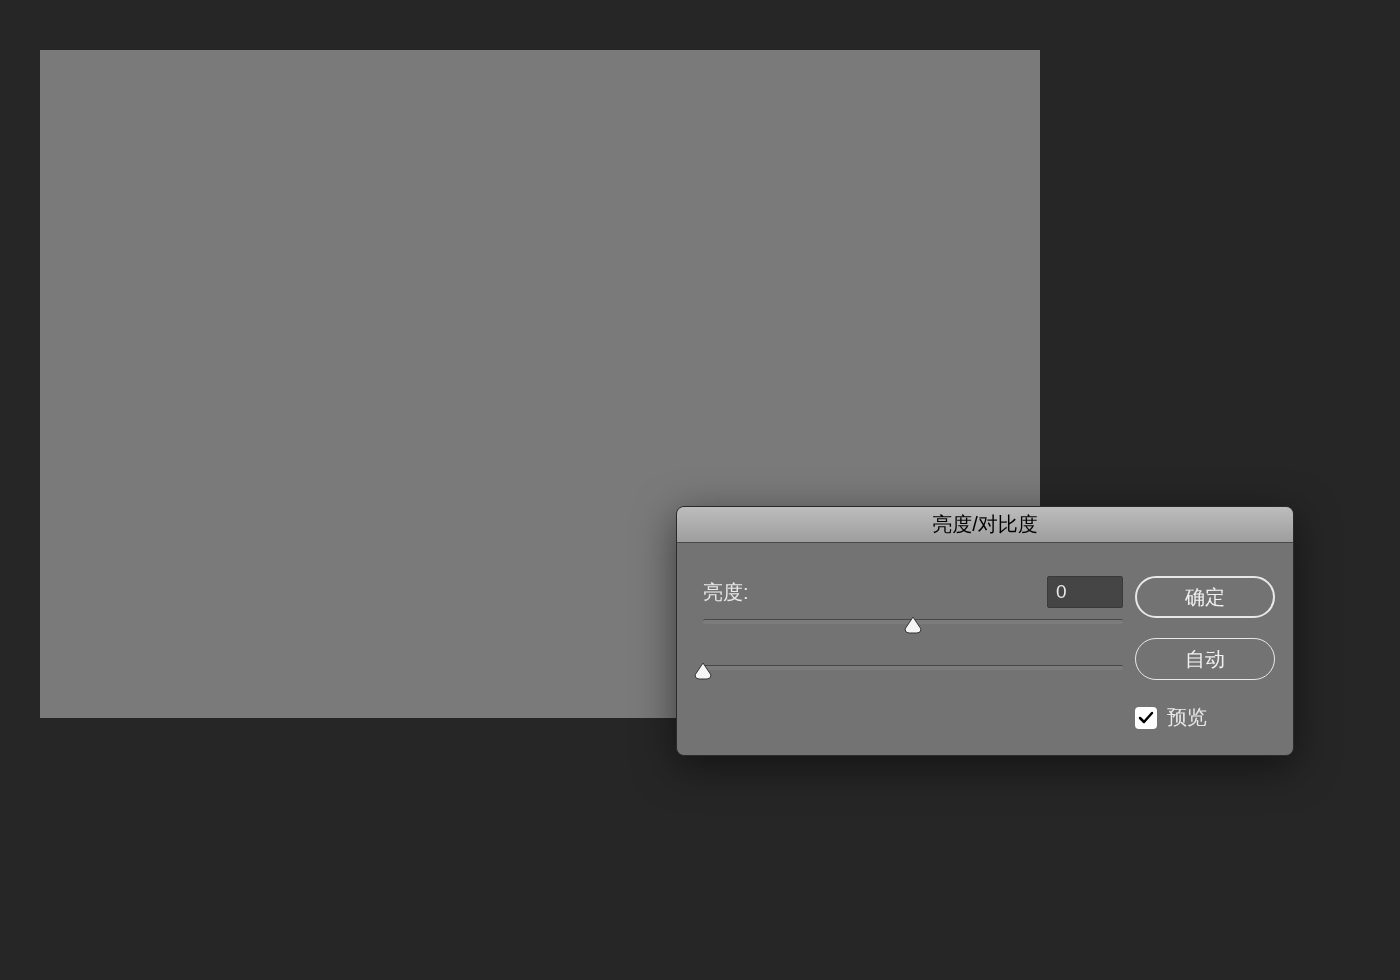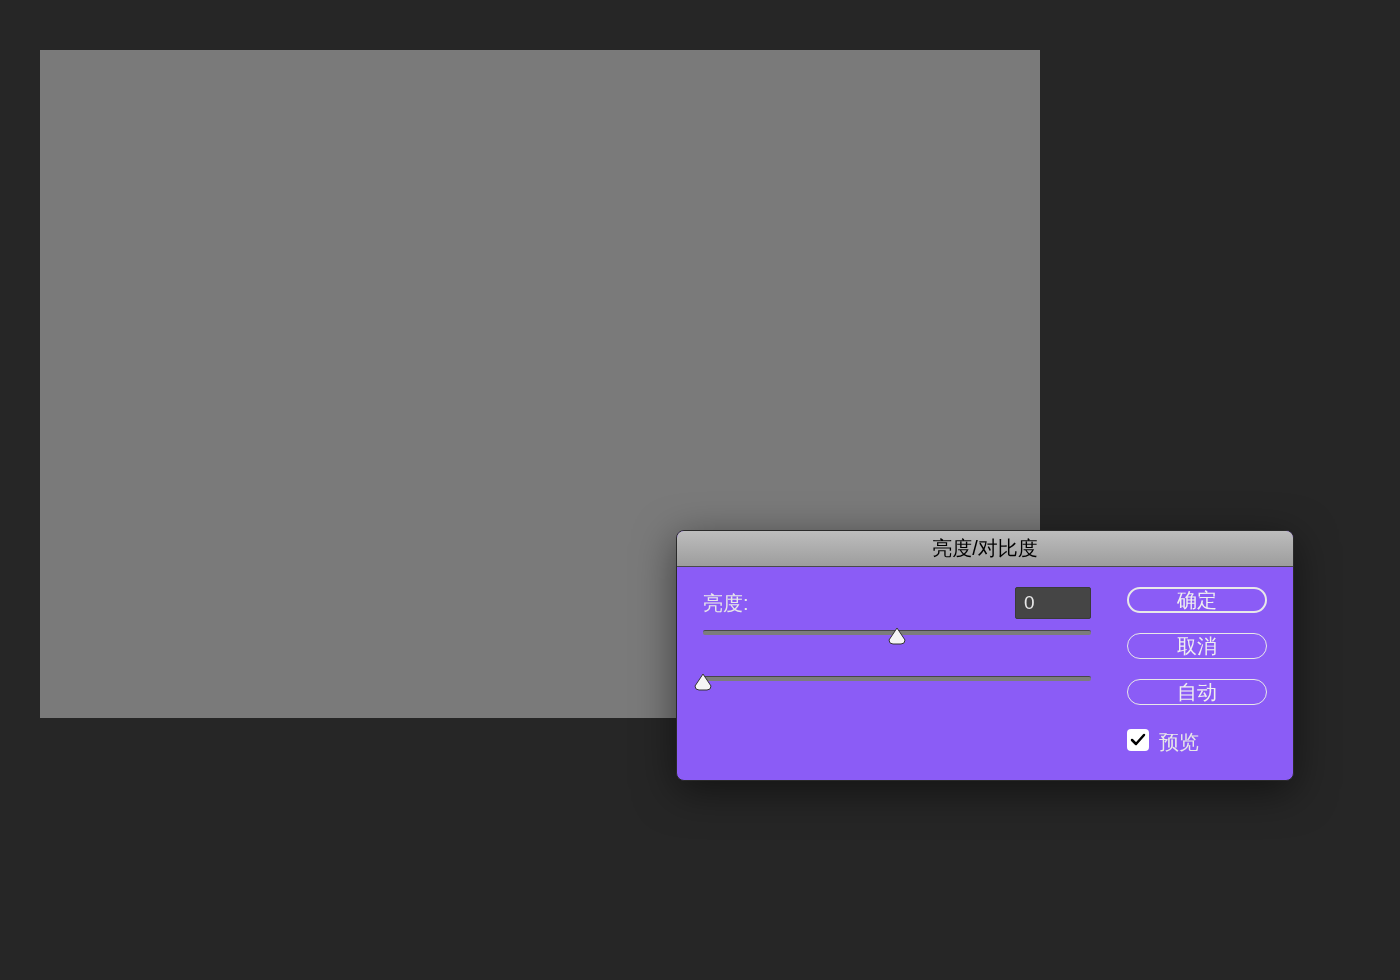--- a/index.html
+++ b/index.html
@@ -15,43 +15,44 @@
     position: absolute;
     left: 40px;
     top: 50px;
     width: 1000px;
     height: 668px;
     background: #7a7a7a;
   }
   .dialog {
     position: absolute;
     left: 676px;
-    top: 530px;
+    top: 506px;
     width: 618px;
-    background: #8b5cf6;
+    background: #737373;
     border-radius: 8px;
     border: 1px solid #2a2a2a;
     box-shadow: 0 10px 40px rgba(0,0,0,0.5);
     overflow: hidden;
   }
   .dialog-titlebar {
     height: 36px;
     background: linear-gradient(#bdbdbd, #9d9d9d);
     display: flex;
     align-items: center;
     justify-content: center;
     color: #000;
     font-size: 20px;
     font-weight: 400;
     border-bottom: 1px solid #4a4a4a;
   }
   .dialog-body {
     display: flex;
-    padding: 20px 26px 24px 26px;
-    gap: 36px;
+    padding: 20px 18px 24px 26px;
+    gap: 12px;
+    margin-top: 13px;
   }
   .controls-col {
     flex: 1;
     display: flex;
     flex-direction: column;
     color: #e8e8e8;
     font-size: 20px;
   }
   .slider-group { margin-bottom: 24px; }
   .slider-row {
@@ -111,34 +112,35 @@
     justify-content: center;
   }
   .checkbox svg { width: 16px; height: 16px; }
   .buttons-col {
     width: 140px;
     display: flex;
     flex-direction: column;
     gap: 20px;
   }
   .btn {
-    height: 26px;
+    height: 42px;
     border: 1.5px solid #e8e8e8;
     border-radius: 22px;
     background: transparent;
     color: #f0f0f0;
     font-size: 20px;
     display: flex;
     align-items: center;
     justify-content: center;
     cursor: default;
   }
   .btn-primary { border-width: 2.5px; }
   .preview-row {
     display: flex;
+    align-items: center;
     gap: 10px;
     margin-top: 4px;
     color: #e8e8e8;
     font-size: 20px;
   }
 </style>
 </head>
 <body>
 
 <div class="canvas"></div>
@@ -177,23 +179,20 @@
       </div>
 
 
     </div>
 
     <div class="buttons-col">
       <div class="btn btn-primary">
         <span>确定</span>
       </div>
       <div class="btn">
-        <span>取消</span>
-      </div>
-      <div class="btn">
         <span>自动</span>
       </div>
       <div class="preview-row">
         <div class="checkbox">
           <svg viewBox="0 0 16 16">
               <path d="M2 8 L6 12 L14 3" stroke="#000" stroke-width="2.5" fill="none" stroke-linecap="round" stroke-linejoin="round"></path>
             </svg>
         </div>
         <span>预览</span>
       </div>

